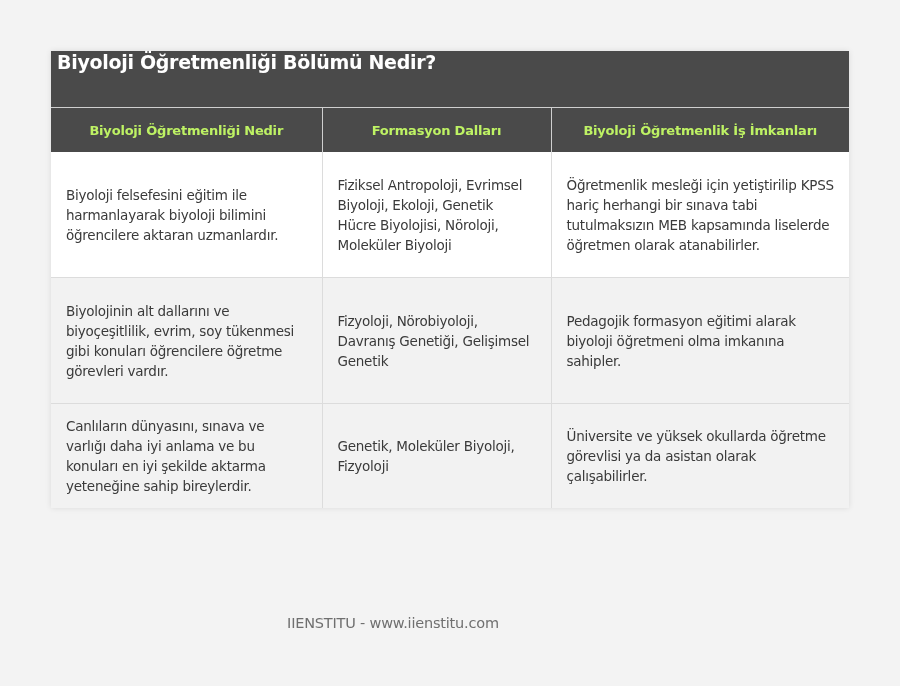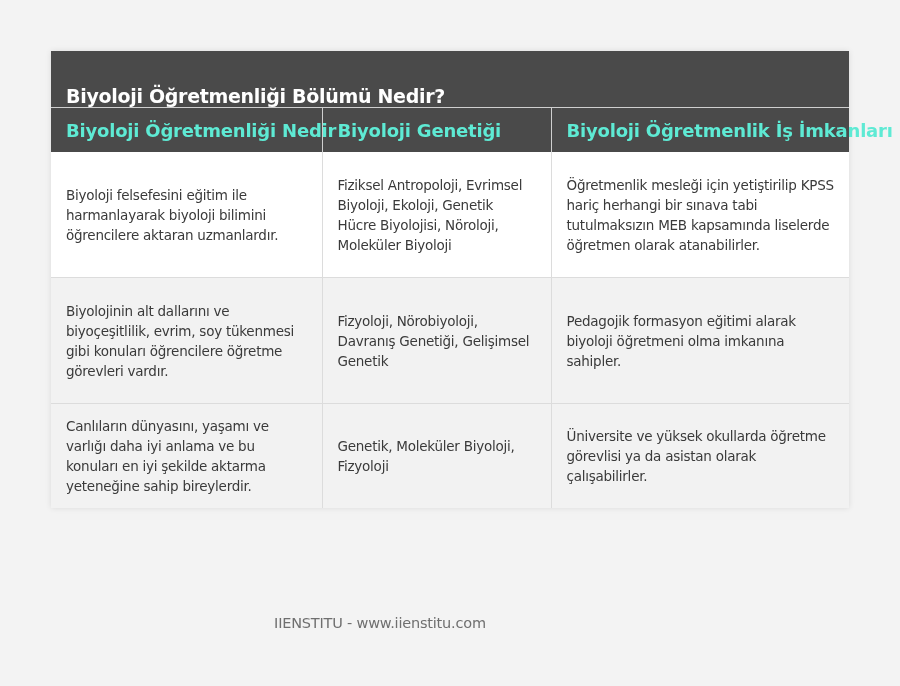--- a/index.html
+++ b/index.html
@@ -19,22 +19,22 @@
       left: 51px;
       top: 51px;
       width: 798px;
       background: #ffffff;
       box-shadow: 0 0 6px rgba(0,0,0,0.10);
     }
     .title-bar {
       background: #4a4a4a;
       height: 57px;
       display: flex;
-      align-items: flex-end;
-      padding-left: 15px;
+      align-items: flex-start;
+      padding-left: 6px;
       box-sizing: border-box;
       border-bottom: 1px solid #cfcfcf;
     }
     .title-bar h1 {
       margin: 0;
       color: #ffffff;
       font-family: "DejaVu Sans", sans-serif;
       font-weight: bold;
       font-size: 19px;
       letter-spacing: -0.3px;
@@ -42,25 +42,25 @@
     table {
       border-collapse: collapse;
       width: 100%;
       table-layout: fixed;
     }
     col.c1 { width: 271px; }
     col.c2 { width: 229px; }
     col.c3 { width: 298px; }
     th {
       background: #4a4a4a;
-      color: #5eead4;
+      color: #bef264;
       font-family: "DejaVu Sans", sans-serif;
       font-weight: bold;
-      font-size: 18px;
-      text-align: left;
+      font-size: 13px;
+      text-align: center;
       height: 44px;
       padding: 0 15px;
       border-right: 1px solid #cfcfcf;
       letter-spacing: -0.2px;
       white-space: nowrap;
     }
     th:last-child { border-right: none; }
     td {
       color: #3a3a3a;
       font-size: 13.5px;
@@ -72,21 +72,21 @@
       letter-spacing: -0.25px;
     }
     td:last-child { border-right: none; margin-left: 39px; }
     tr.row-0 td { height: 105px; }
     tr.row-1 td { height: 105px; }
     tr.row-2 td { height: 65px; }
     tr.row-3 td { height: 84px; border-bottom: none; }
     tr.alt td { background: #f2f2f2; }
     .footer {
       position: absolute;
-      left: 0;
+      left: 13px;
       width: 760px;
       top: 615px;
       text-align: center;
       color: #6f6f6f;
       font-size: 14.5px;
       letter-spacing: -0.2px;
     }
   </style>
 </head>
 <body>
@@ -97,37 +97,37 @@
   </div>
   <table>
     <colgroup>
         <col class="c1">
         <col class="c2">
         <col class="c3">
       </colgroup>
     <thead>
       <tr>
         <th>Biyoloji Öğretmenliği Nedir</th>
-        <th>Biyoloji Genetiği</th>
+        <th>Formasyon Dalları</th>
         <th>Biyoloji Öğretmenlik İş İmkanları</th>
       </tr>
     </thead>
     <tbody>
       <tr class="row-0">
         <td>Biyoloji felsefesini eğitim ile harmanlayarak biyoloji bilimini öğrencilere aktaran uzmanlardır.</td>
         <td>Fiziksel Antropoloji, Evrimsel Biyoloji, Ekoloji, Genetik Hücre Biyolojisi, Nöroloji, Moleküler Biyoloji</td>
         <td>Öğretmenlik mesleği için yetiştirilip KPSS hariç herhangi bir sınava tabi tutulmaksızın MEB kapsamında liselerde öğretmen olarak atanabilirler.</td>
       </tr>
       <tr class="row-1 alt">
         <td>Biyolojinin alt dallarını ve biyoçeşitlilik, evrim, soy tükenmesi gibi konuları öğrencilere öğretme görevleri vardır.</td>
         <td>Fizyoloji, Nörobiyoloji, Davranış Genetiği, Gelişimsel Genetik</td>
         <td>Pedagojik formasyon eğitimi alarak biyoloji öğretmeni olma imkanına sahipler.</td>
       </tr>
       <tr class="row-3 alt">
-        <td>Canlıların dünyasını, yaşamı ve varlığı daha iyi anlama ve bu konuları en iyi şekilde aktarma yeteneğine sahip bireylerdir.</td>
+        <td>Canlıların dünyasını, sınava ve varlığı daha iyi anlama ve bu konuları en iyi şekilde aktarma yeteneğine sahip bireylerdir.</td>
         <td>Genetik, Moleküler Biyoloji, Fizyoloji</td>
         <td>Üniversite ve yüksek okullarda öğretme görevlisi ya da asistan olarak çalışabilirler.</td>
       </tr>
     </tbody>
   </table>
 </div>
 
 <div class="footer">IIENSTITU - www.iienstitu.com</div>
 
 </body></html>

